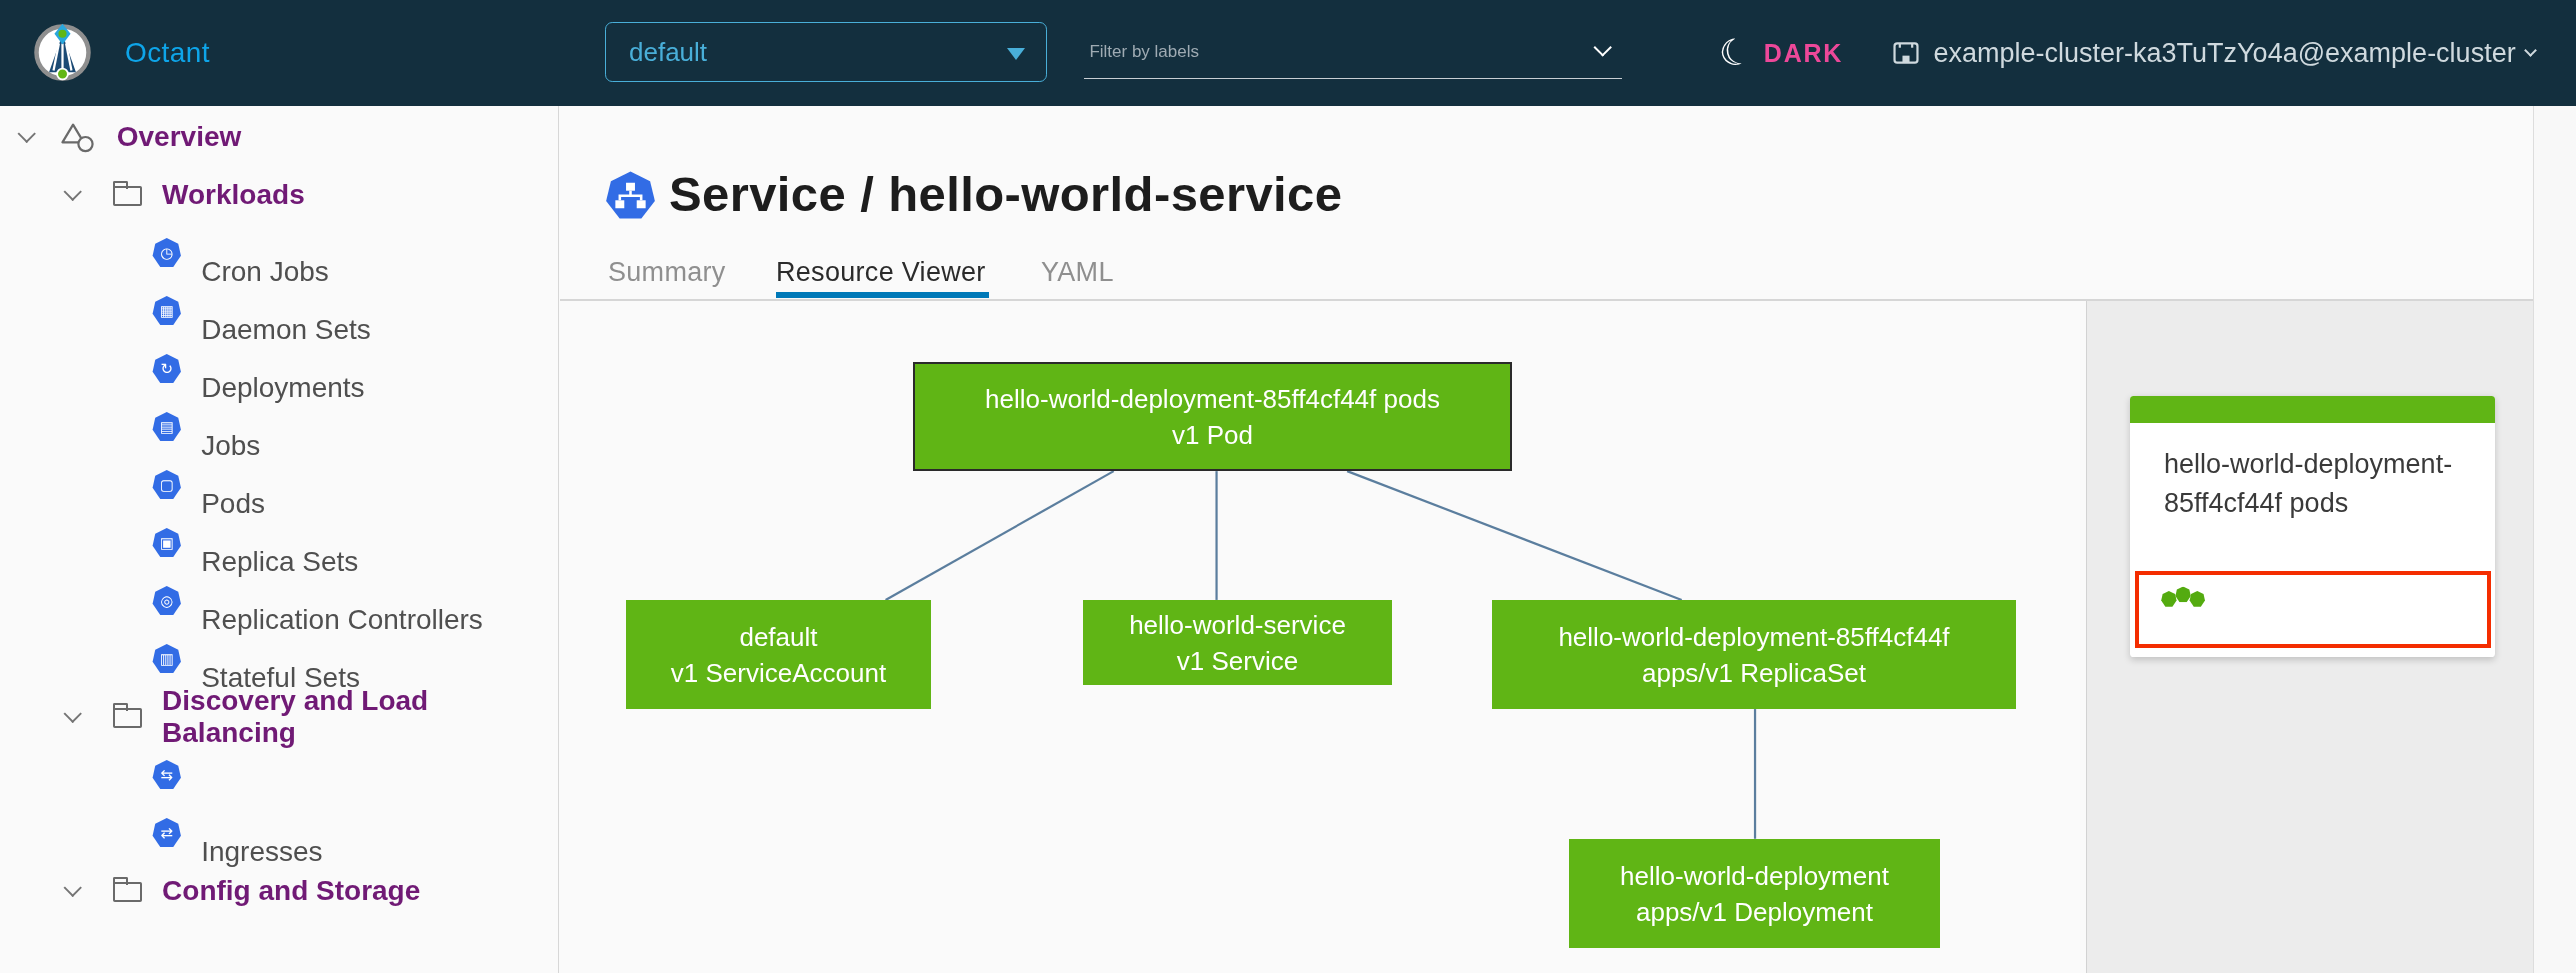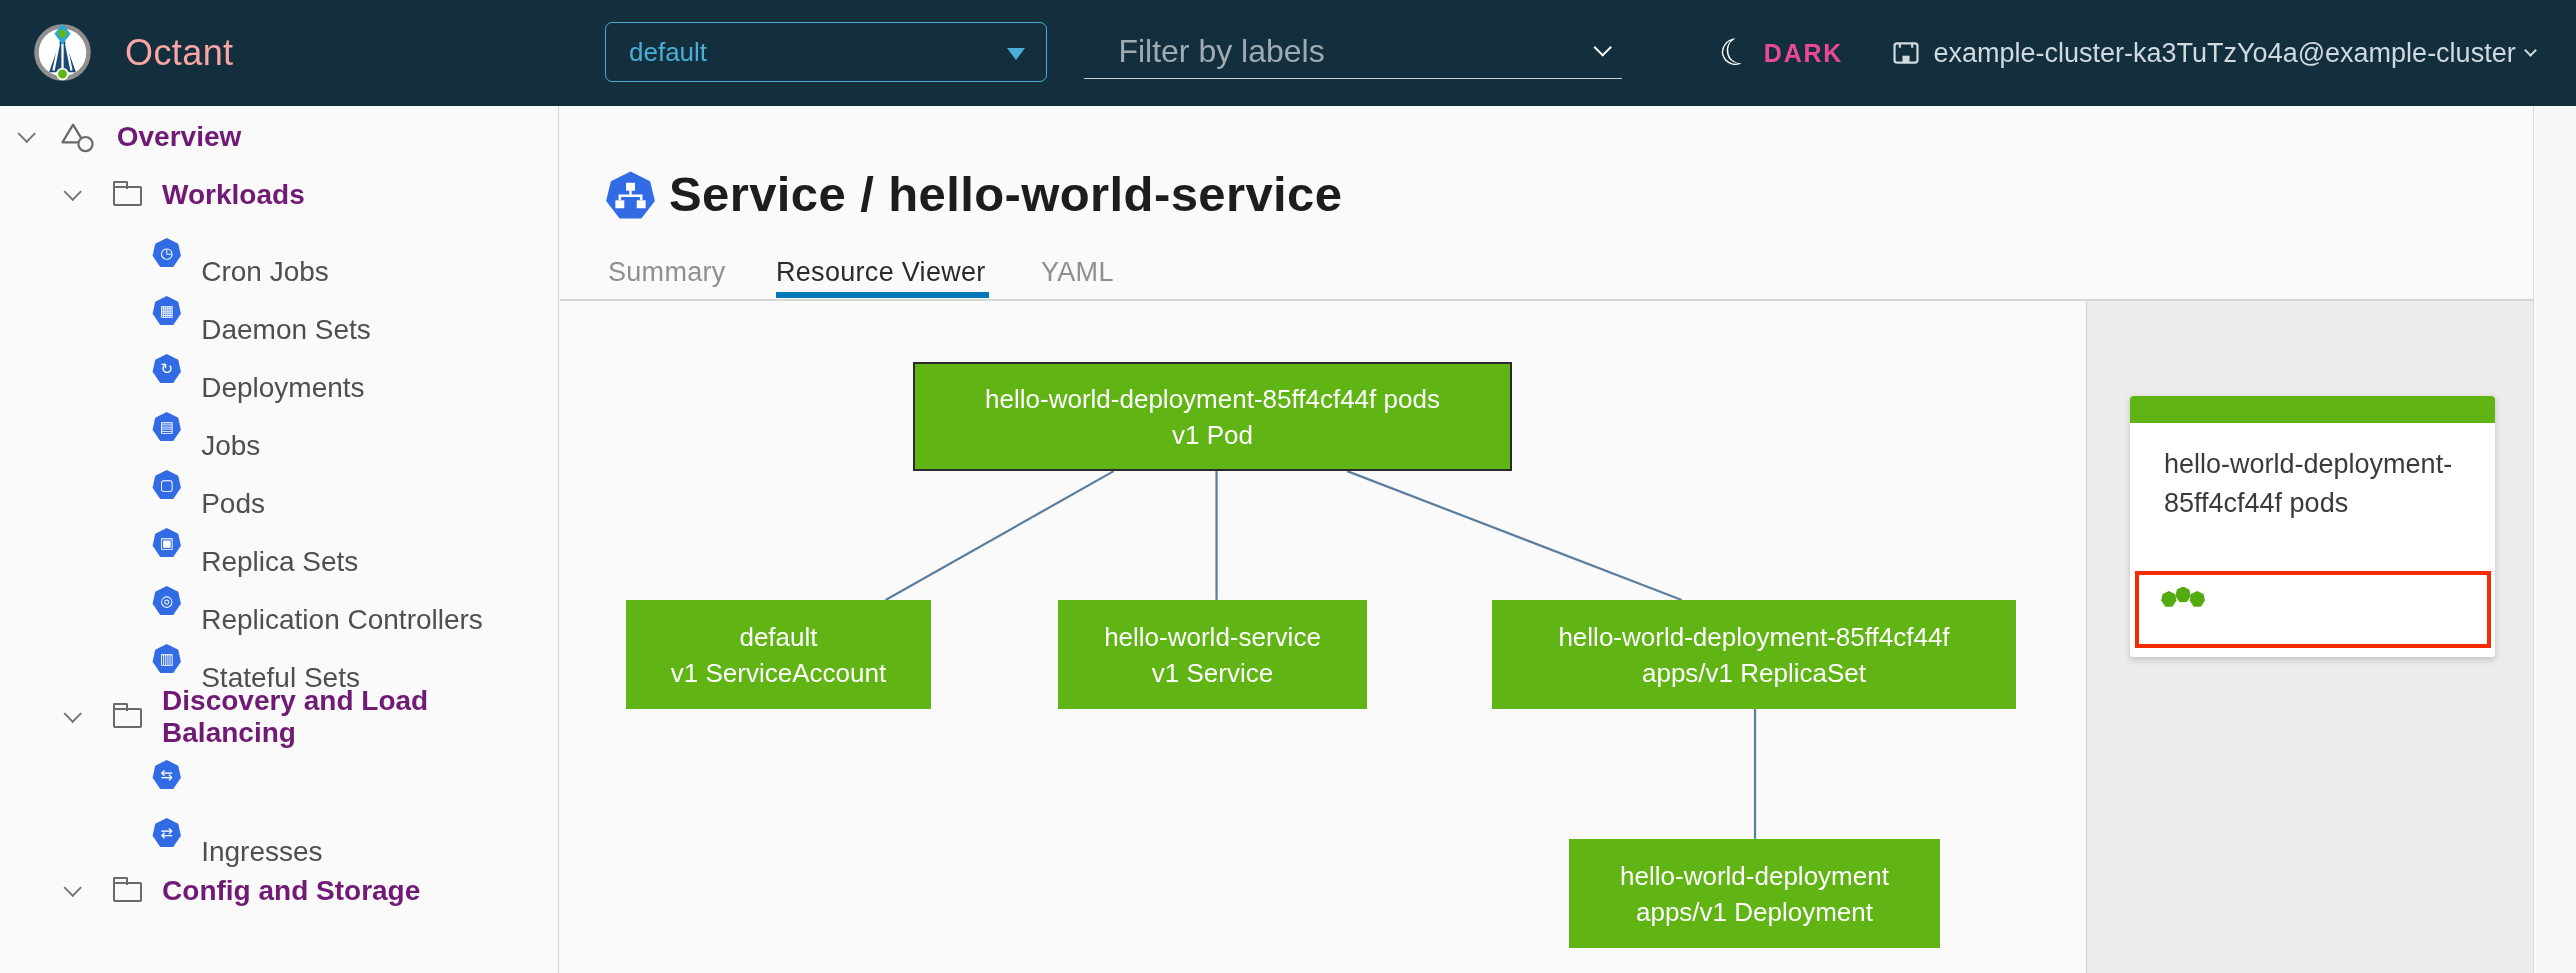--- a/index.html
+++ b/index.html
@@ -3,26 +3,26 @@
 <meta charset="utf-8">
 <style>
   * { margin:0; padding:0; box-sizing:border-box; }
   html,body { width:2576px; height:973px; overflow:hidden; }
   body { font-family:"Liberation Sans", sans-serif; background:#fafafa; position:relative; }
   #app { position:absolute; inset:0; width:2576px; height:973px; }
 
   
   .header { position:absolute; left:0; top:0; width:2576px; height:106px; background:#132f3e; }
   .logo { position:absolute; left:32px; top:22.4px; width:61px; height:61px; }
-  .app-name { position:absolute; left:125px; top:0; height:106px; line-height:106px; color:#fca5a5; font-size:36px; font-weight:400; letter-spacing:0.4px; }
+  .app-name { position:absolute; left:125px; top:0; height:106px; line-height:106px; color:#0ea5e9; font-size:28px; font-weight:400; letter-spacing:0.4px; }
   .ns-dropdown { position:absolute; left:605px; top:22.4px; width:442px; height:60px; border:1.8px solid #49afd9; border-radius:7.2px; display:flex; align-items:center; cursor:pointer; }
   .ns-dropdown .val { color:#49afd9; font-size:26px; padding-left:23px; }
   .ns-caret { position:absolute; right:21.5px; top:25px; width:0; height:0; border-left:9.8px solid transparent; border-right:9.8px solid transparent; border-top:12.5px solid #49afd9; }
   .filter { position:absolute; left:1084px; top:25px; width:538px; height:54px; border-bottom:1.8px solid #c8ced3; display:flex; align-items:center; cursor:text; }
-  .filter .ph { color:#9fabb3; font-size:32px; padding-left:5.4px; flex:1;margin-left:29px; }
+  .filter .ph { color:#9fabb3; font-size:17px; padding-left:5.4px; flex:1; }
   .chev { display:inline-block; border-right:2.7px solid #fff; border-bottom:2.7px solid #fff; transform:rotate(45deg); }
   .filter .chev { width:13.4px; height:13.4px; margin-right:12.5px; margin-top:-7.2px; }
   .theme-toggle { position:absolute; left:1719px; top:0; height:106px; display:flex; align-items:center; cursor:pointer; }
   .moon { color:#ffffff; font-size:36px; margin-right:12.5px; transform:rotate(-14deg); line-height:1; }
   .theme-label { color:#ec4899; font-size:25px; font-weight:700; letter-spacing:1.8px; }
   .cluster-sel { position:absolute; left:1891px; top:0; height:106px; display:flex; align-items:center; cursor:pointer; }
   .cluster-ic { margin-right:12.5px; }
   .cluster-label { color:#cfd9de; font-size:27px; }
   .cluster-sel .chev { width:9px; height:9px; border-color:#cfd9de; border-width:2.2px; margin-left:10.7px; margin-top:-5.4px; }
 
@@ -54,21 +54,21 @@
   .tab-underline { position:absolute; left:776px; top:292px; width:213px; height:6.3px; background:#0079b8; }
   .divider { position:absolute; left:560px; top:299px; width:1973px; height:1.8px; background:#d6d6d6; }
 
   
   .graph { position:absolute; left:560px; top:301px; width:1526px; height:673px; }
   .edges { position:absolute; left:0; top:0; }
   .gnode { position:absolute; background:#60b515; color:#ffffff; display:flex; flex-direction:column; align-items:center; justify-content:center; text-align:center; font-size:26px; line-height:36px; cursor:pointer; }
   .gnode.selected { border:2.7px solid #2a2a2a; }
   .n-pod { left:353px; top:61px; width:599px; height:109px; }
   .n-sa  { left:66px;  top:299px; width:305px; height:109px; }
-  .n-svc { left:498px; top:299px; width:309px; height:109px; }
+  .n-svc { left:523px; top:299px; width:309px; height:85px; }
   .n-rs  { left:932px;top:299px; width:524px; height:109px; }
   .n-dep { left:1009px;top:538px; width:371px; height:109px; }
 
   
   .panel { position:absolute; left:2086px; top:301px; width:447px; height:673px; background:#ececec; border-left:0.9px solid #d2d2d2; }
   .card { position:absolute; left:43px; top:95px; width:365px; height:261px; background:#ffffff; border-radius:3.6px; box-shadow:0 2.7px 7.2px rgba(0,0,0,0.18); }
   .card-bar { height:27px; background:#60b515; border-radius:3.6px 3.6px 0 0; }
   .card-title { padding:21.5px 36px 0 34px; font-size:27px; line-height:39px; color:#3a3a3a; }
   .status-box { position:absolute; left:4.5px; right:4.5px; top:175px; height:77px; border:4.5px solid #f42d00; background:#ffffff; display:flex; align-items:flex-start; padding:16px 0 0 22.4px; }
   .dot { width:16px; height:16px; background:#54ab10; clip-path:polygon(50% 0%,89% 19%,98% 60%,72% 98%,28% 98%,2% 60%,11% 19%); flex:none; }

